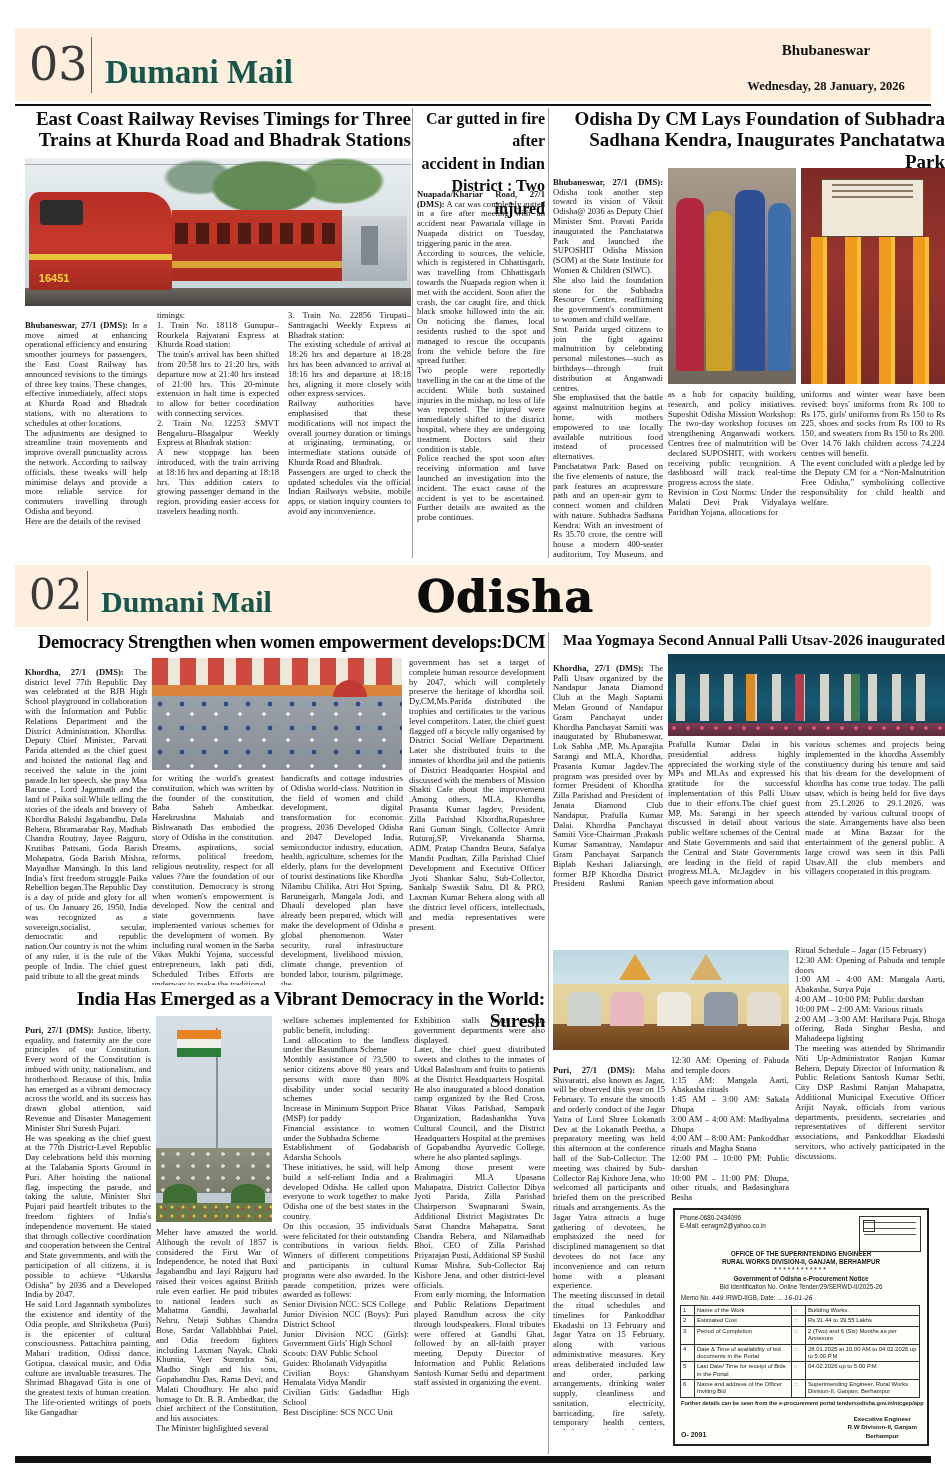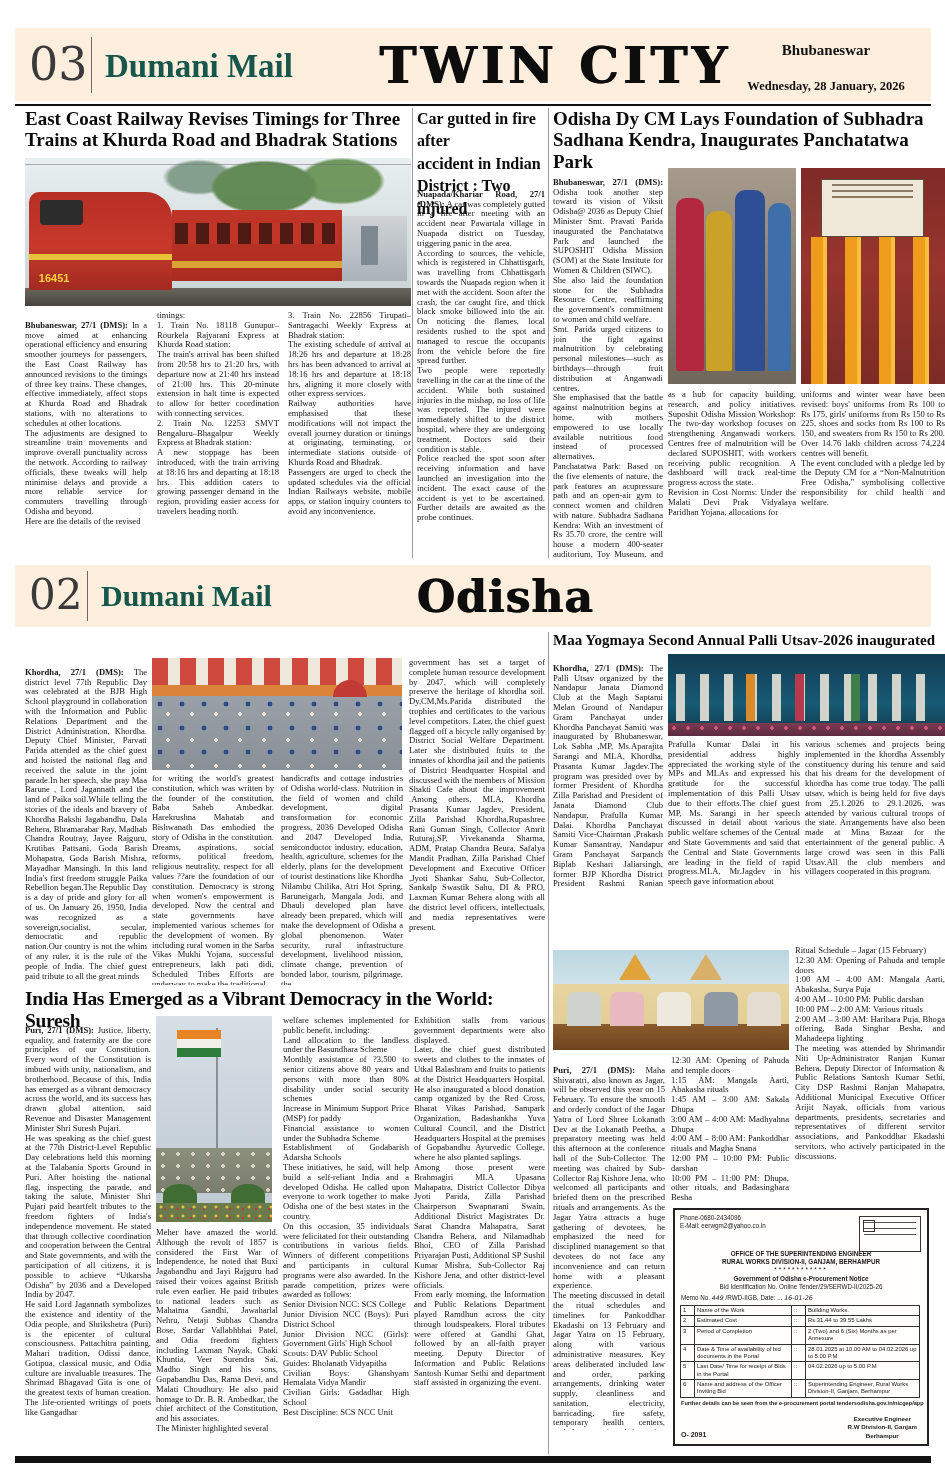--- a/index.html
+++ b/index.html
@@ -1,26 +1,26 @@
 <!DOCTYPE html>
 <html><head>
 <meta charset="utf-8">
 <style>
   html,body{margin:0;padding:0;background:#e9e9e9;}
   #page{position:relative;width:945px;height:1474px;background:#ffffff;font-family:"Liberation Serif",serif;color:#141414;margin:0 auto;overflow:hidden;}
   .abs{position:absolute;}
   .masthead{background:#fdeedd;}
   .mast-num{font-family:"DejaVu Serif",serif;font-weight:400;color:#3a3a3a;font-size:46px;line-height:1;}
-  .mast-brand{font-weight:bold;color:#17564a;font-size:33px;line-height:1;}
+  .mast-brand{font-weight:bold;color:#17564a;font-size:33px;line-height:1;margin-top:6px;}
   .mast-title{font-family:"DejaVu Serif",serif;font-weight:bold;color:#0d0d0d;letter-spacing:4px;text-shadow:1px 0 0 #0d0d0d;}
   .mast-right{text-align:center;font-weight:bold;color:#111;}
   .vline{width:1px;background:#6a6a6a;}
   .hline{background:#111;}
   .divider{width:1px;background:#9a9a9a;}
-  .headline{font-weight:bold;color:#0b0b0b;text-align:left;white-space:pre-line;line-height:1.12;}
+  .headline{font-weight:bold;color:#0b0b0b;text-align:right;white-space:pre-line;line-height:1.12;}
   .bodytxt{font-size:8.6px;line-height:1.14;text-align:justify;color:#161616;white-space:pre-line;overflow:hidden;}
   .bodytxt .dl{font-weight:bold;margin-top:20px;}
   .photo{overflow:hidden;background:#c8c8c8;}
   
   .tp-sky{position:absolute;inset:0;background:linear-gradient(#e9eff1,#d3dcdf 60%,#c9d2d4);}
   .tp-trees{position:absolute;left:0;top:0;width:100%;height:52%;
     background:radial-gradient(ellipse 90px 45px at 62% 38%,#4d7b3c 55%,transparent 60%),
                radial-gradient(ellipse 70px 38px at 82% 30%,#5d8a47 55%,transparent 62%),
                radial-gradient(ellipse 60px 30px at 45% 25%,#74937b 50%,transparent 60%);opacity:.85;}
   .tp-wires{position:absolute;left:0;top:4%;width:100%;height:40%;
@@ -94,21 +94,20 @@
 </style>
 </head>
 <body>
 
 <div id="page">
 
   <div class="abs masthead" style="left:15px;top:28px;width:916px;height:73px;">
     <div class="abs mast-num" style="left:14px;top:13px;">03</div>
     <div class="abs vline" style="left:76px;top:9px;height:56px;"></div>
     <div class="abs mast-brand" style="left:90px;top:22px;">Dumani Mail</div>
-    <div class="abs mast-title" style="left:330px;top:8px;width:420px;text-align:center;font-size:50px;">TWIN CITY</div>
     <div class="abs mast-right" style="right:20px;top:14px;width:170px;">
       <div style="font-size:15px;">Bhubaneswar</div>
       <div style="font-size:12.5px;margin-top:20px;">Wednesday, 28 January, 2026</div>
     </div>
   </div>
   <div class="abs hline" style="left:15px;top:104px;width:916px;height:2px;"></div>
 
   <div class="abs" style="left:25px;top:108px;width:386px;height:452px;">
     <div class="headline" style="font-size:19px;">East Coast Railway Revises Timings for Three
 Trains at Khurda Road and Bhadrak Stations</div>
@@ -195,20 +194,21 @@
   </div>
 
   <div class="abs masthead" style="left:15px;top:565px;width:916px;height:62px;">
     <div class="abs mast-num" style="left:14px;top:9px;font-size:42px;">02</div>
     <div class="abs vline" style="left:72px;top:6px;height:50px;"></div>
     <div class="abs mast-brand" style="left:86px;top:16px;font-size:30px;">Dumani Mail</div>
     <div class="abs mast-title" style="left:330px;top:6px;width:320px;text-align:center;font-size:44px;letter-spacing:1px;">Odisha</div>
   </div>
 
   <div class="abs" style="left:25px;top:632px;width:520px;height:353px;">
+    <div class="headline" style="font-size:18.5px;letter-spacing:-0.4px;">Democracy Strengthen when women empowerment develops:DCM</div>
     <div class="abs bodytxt" style="left:0;top:26px;width:122px;height:327px;">
       <span class="dl">Khordha, 27/1 (DMS):</span><span> The district level 77th Republic Day was celebrated at the BJB High School playground in collaboration with the Information and Public Relations Department and the District Administration, Khordha. Deputy Chief Minister, Parvati Parida attended as the chief guest and hoisted the national flag and received the salute in the joint parade.In her speech, she pray Maa Barune , Lord Jagannath and the land of Paika soil.While telling the stories of the ideals and bravery of Khordha Bakshi Jagabandhu, Dala Behera, Bhramarabar Ray, Madhab Chandra Routray, Jayee Rajguru, Krutibas Pattsani, Goda Barish Mohapatra, Goda Barish Mishra, Mayadhar Mansingh. In this land India's first freedom struggle Paika Rebellion began.The Republic Day is a day of pride and glory for all of us. On January 26, 1950, India was recognized as a sovereign,socialist, secular, democratic and republic nation.Our country is not the whim of any ruler, it is the rule of the people of India. The chief guest paid tribute to all the great minds</span>
     </div>
     <div class="abs photo" style="left:127px;top:26px;width:250px;height:112px;">
       <div class="dp-canopy"></div>
       <div class="dp-band"></div>
       <div class="dp-crowd"></div>
       <div class="dp-umbrella"></div>
     </div>
     <div class="abs bodytxt" style="left:127px;top:142px;width:122px;height:211px;">for writing the world's greatest constitution, which was written by the founder of the constitution, Baba Saheb Ambedkar. Harekrushna Mahatab and Bishwanath Das embodied the story of Odisha in the constitution. Dreams, aspirations, social reforms, political freedom, religious neutrality, respect for all values ??are the foundation of our constitution. Democracy is strong when women's empowerment is developed. Now the central and state governments have implemented various schemes for the development of women. By including rural women in the Sarba Vikas Mukhi Yojana, successful entrepreneurs, lakh pati didi, Scheduled Tribes  Efforts are underway to make the traditional</div>

